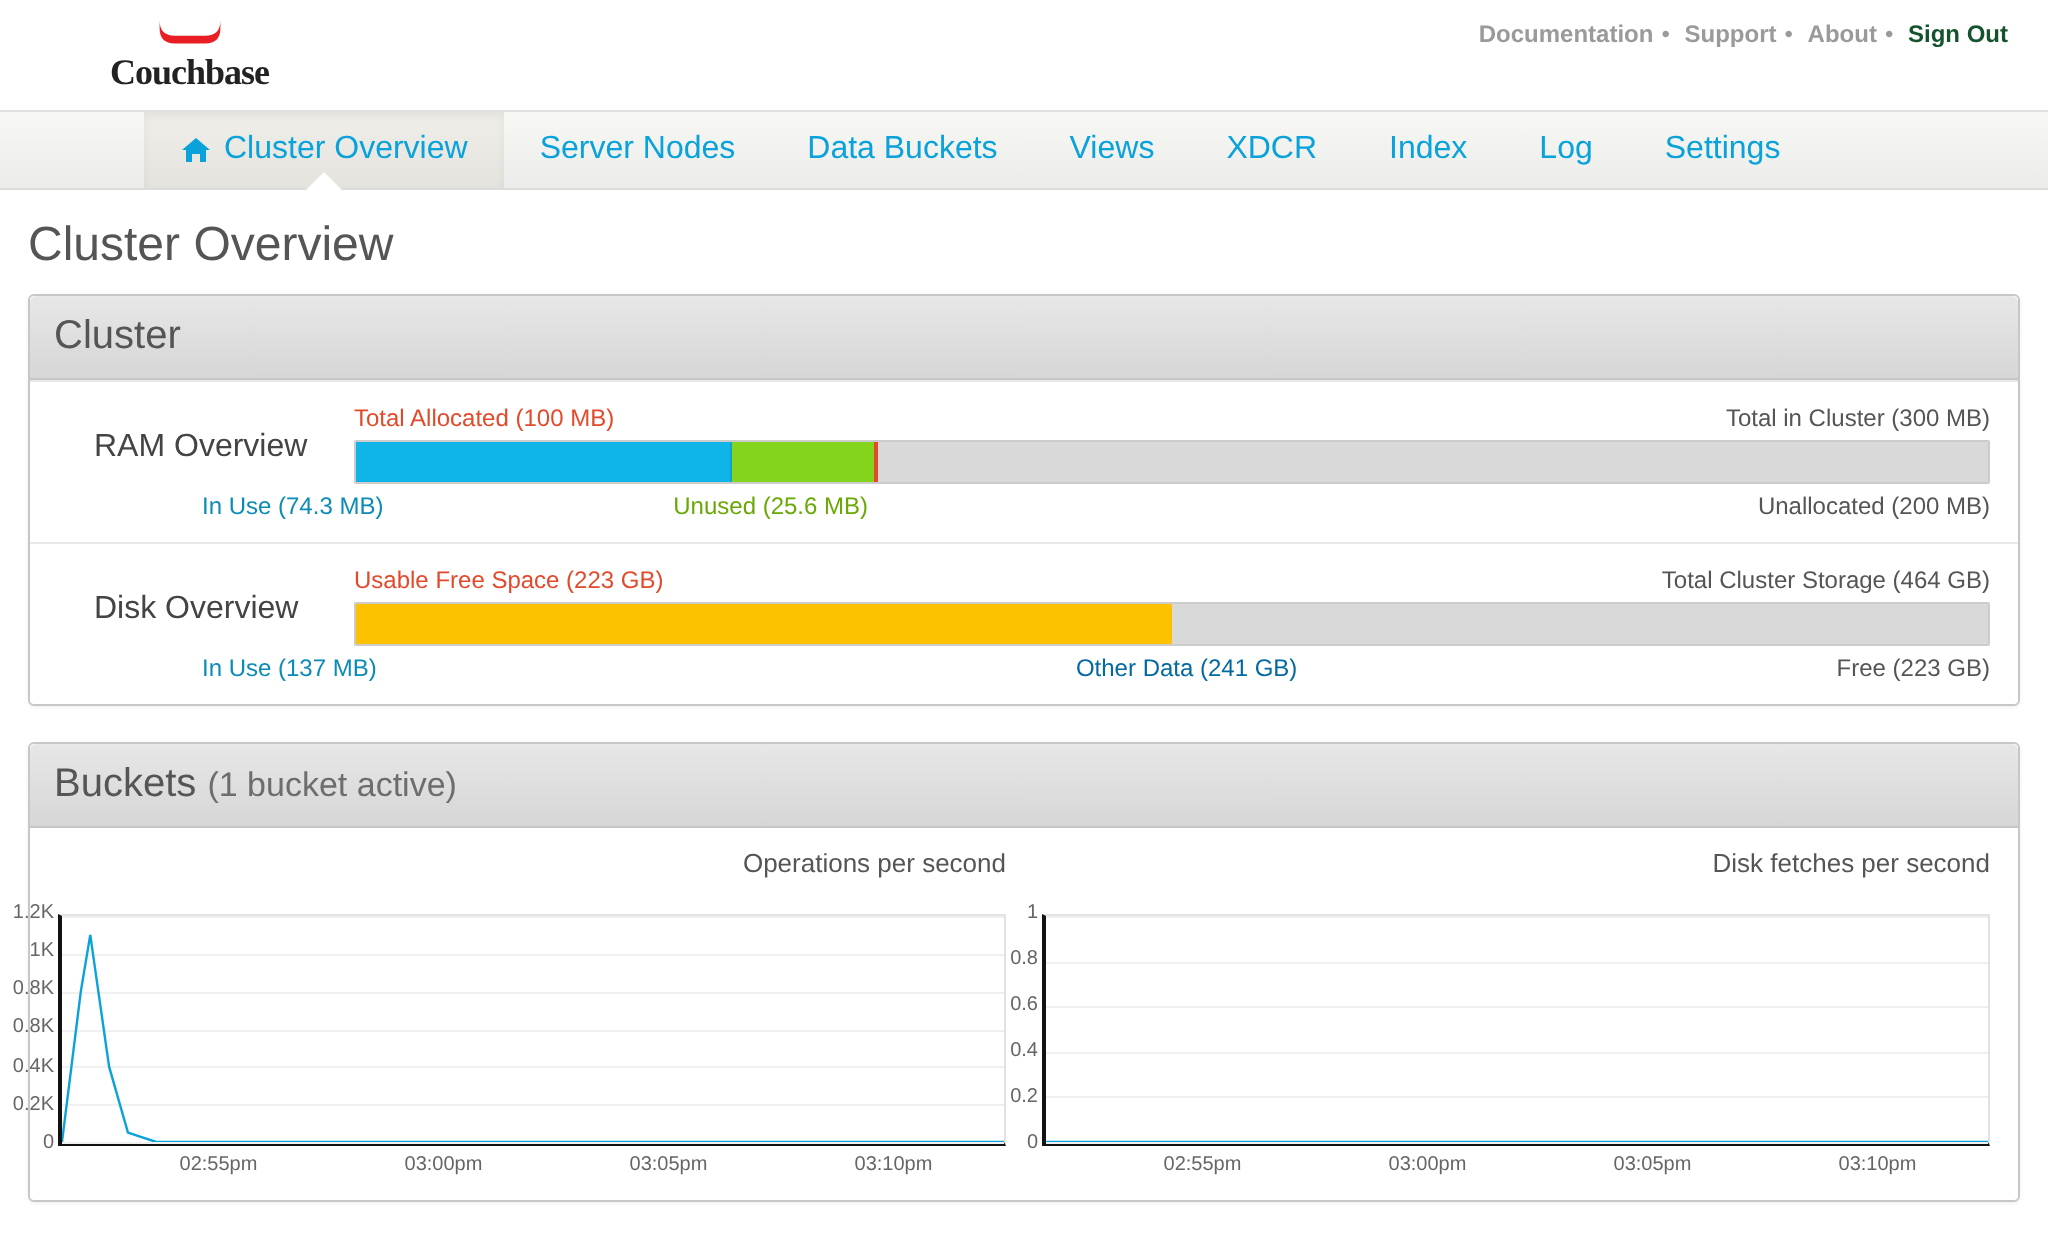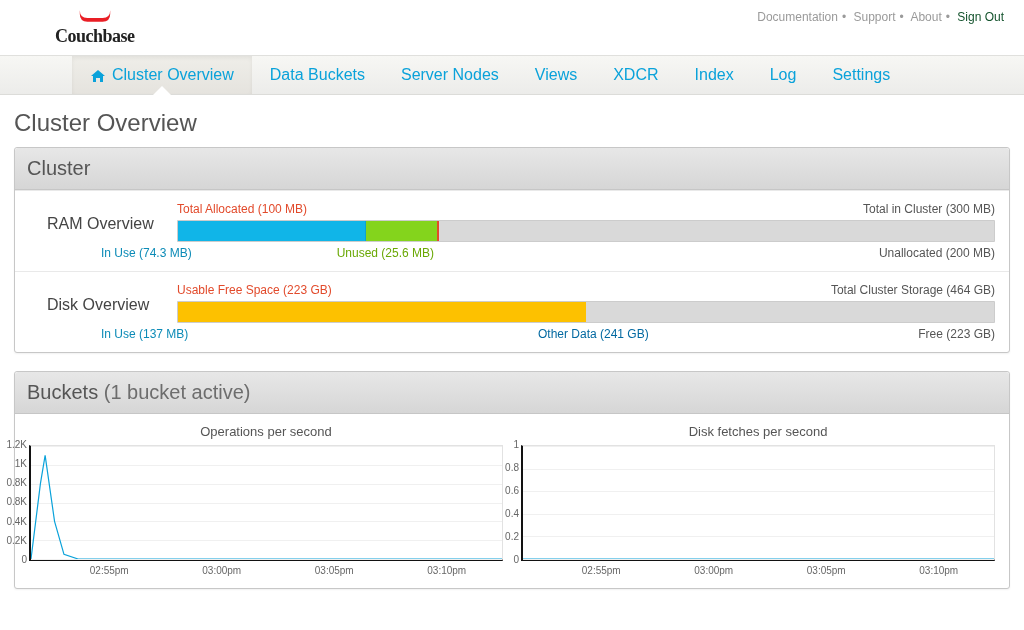--- a/index.html
+++ b/index.html
@@ -3,53 +3,53 @@
 <meta charset="utf-8">
 <style>
 * { box-sizing: border-box; margin: 0; padding: 0; }
 body { font-family: "Helvetica Neue", Arial, sans-serif; font-size: 13px; color: #333; background: #fff; width: 1024px; }
 .topbar { display:flex; justify-content:space-between; align-items:flex-start; padding: 8px 20px 0 55px; }
 .logo { display:flex; flex-direction:column; align-items:center; }
 .logo-mark { width:38px; height:16px; position:relative; }
 .logo-mark svg { width:100%; height:100%; }
 .logo-text { font-size:18px; font-weight:700; color:#222; letter-spacing:-0.5px; margin-top:2px; font-family: Georgia, serif;}
 .toplinks { font-size:12px; color:#9a9a9a; padding-top:2px; }
-.toplinks a { color:#9a9a9a; text-decoration:none; }
+.toplinks a { color:#9a9a9a; text-decoration:none;font-weight:bold; }
 .toplinks a.sign-out { color:#14532d; }
 .toplinks .dot { margin:0 4px; }
 .nav { margin-top:8px; background:linear-gradient(#f7f7f4,#ececea); border-top:1px solid #e0e0dd; border-bottom:1px solid #dcdcd9; height:40px; display:flex; padding-left:72px; position:relative; }
 .nav-item { color:#0aa2da; font-size:16px; padding:10px 18px 0; cursor:pointer; position:relative; }
 .nav-item.active { background:linear-gradient(#efeee9,#e5e3de); box-shadow:inset 0 2px 4px rgba(0,0,0,0.06); }
 .nav-item.active::after { content:''; position:absolute; bottom:-1px; left:50%; transform:translateX(-50%); width:0; height:0; border-left:9px solid transparent; border-right:9px solid transparent; border-bottom:9px solid #fff; }
 .home-icon { display:inline-block; width:16px; height:14px; vertical-align:middle; margin-right:6px; }
 .page-title { font-size:24px; color:#555; padding:14px 14px 10px; font-weight:400; }
 .panel { border:1px solid #c7c7c7; border-radius:3px; margin:0 14px 18px; background:#fff; box-shadow:0 1px 2px rgba(0,0,0,0.06); }
 .panel-head { background:linear-gradient(#e7e7e7,#d6d6d6); border-bottom:1px solid #c6c6c6; border-radius:3px 3px 0 0; padding:9px 12px; font-size:20px; color:#555; }
-.panel-head .sub { font-size:20px; color:#6d6d6d; }
+.panel-head .sub { font-size:17px; color:#6d6d6d; }
 .section { padding:10px 14px; border-top:1px solid #e9e9e9; }
 .section:first-of-type { border-top:none; }
 .section-title { font-size:16px; color:#444; padding:14px 0 0 18px; width:148px; float:left; }
 .bars-wrap { margin-left:72px; }
 .line-top, .line-bot { display:flex; justify-content:space-between; font-size:12px; padding:1px 0; }
 .line-bot { margin-top:3px; }
 .lbl-red { color:#e24a2b; }
 .lbl-blue { color:#0c8bb7; }
 .lbl-green { color:#6aa805; }
 .lbl-orange { color:#0369a1; }
 .lbl-gray { color:#555; }
 .bar { height:22px; background:#d9d9d9; border-radius:1px; display:flex; overflow:hidden; margin:3px 0; border:1px solid rgba(0,0,0,0.06); }
 .seg { height:100%; }
 .seg.blue { background:#10b5e8; border-right:1px solid rgba(0,0,0,0.1); }
 .seg.green { background:#84d41c; border-right:2px solid #e24a2b; }
 .seg.yellow { background:#fdc100; }
 .seg.gray { background:#d9d9d9; }
 .clearfix::after { content:''; display:table; clear:both; }
 .charts { display:flex; gap:18px; padding:10px 14px 12px; }
 .chart { flex:1; }
-.chart-title { text-align:center; font-size:13px; color:#555; margin-bottom:6px; }
+.chart-title { text-align:right; font-size:13px; color:#555; margin-bottom:18px; }
 .chart-body { position:relative; height:116px; border:1px solid #e2e2e2; border-left:2px solid #121212; border-bottom:2px solid #121212; background:#fff; }
 .ylabels { position:absolute; left:-34px; top:-6px; bottom:-4px; width:32px; display:flex; flex-direction:column; justify-content:space-between; font-size:10px; color:#666; text-align:right; }
 .xlabels { display:flex; justify-content:space-around; font-size:10px; color:#666; margin-top:4px; margin-left:24px; }
 .chart-wrap { position:relative; }
 .gridlines { position:absolute; inset:0; }
 .gridlines div { position:absolute; left:0; right:0; border-top:1px solid #f0f0f0; }
 svg.line { position:absolute; inset:0; width:100%; height:100%; }
 </style>
 </head>
 <body>
@@ -72,22 +72,22 @@
 </div>
 
 <div class="nav">
   <div class="nav-item active">
     <span class="home-icon">
       <svg viewBox="0 0 16 14">
           <path d="M8 1 L15 7 L13 7 L13 13 L10 13 L10 9 L6 9 L6 13 L3 13 L3 7 L1 7 Z" fill="#0aa2da"></path>
         </svg>
     </span><span>Cluster Overview</span>
   </div>
+  <div class="nav-item">Server Nodes</div>
   <div class="nav-item">Data Buckets</div>
-  <div class="nav-item">Server Nodes</div>
   <div class="nav-item">Views</div>
   <div class="nav-item">XDCR</div>
   <div class="nav-item">Index</div>
   <div class="nav-item">Log</div>
   <div class="nav-item">Settings</div>
 </div>
 
 <div class="page-title">Cluster Overview</div>
 
 <div class="panel">

